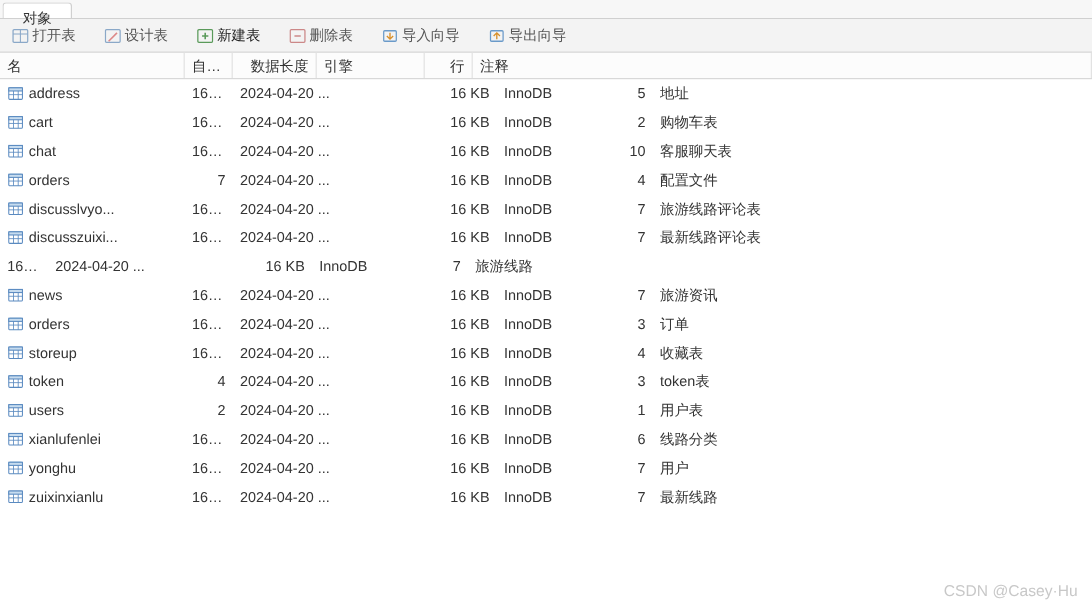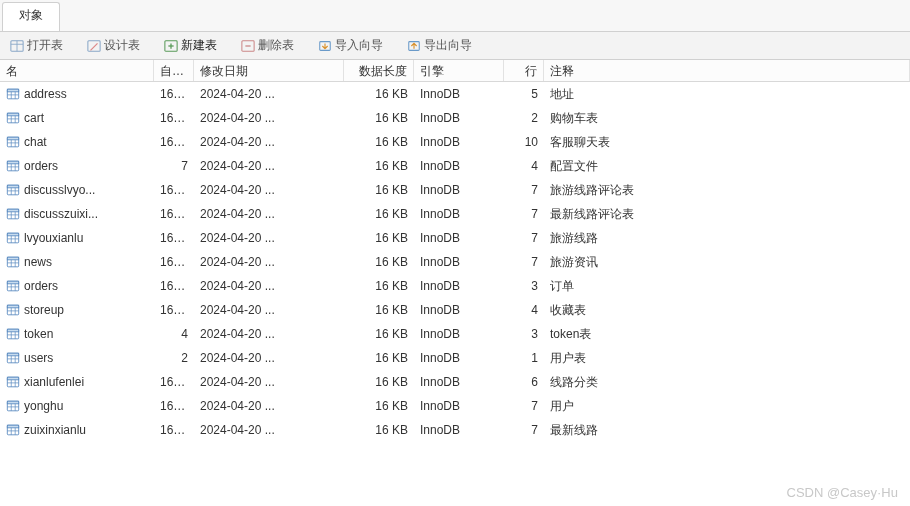--- a/index.html
+++ b/index.html
@@ -1,17 +1,17 @@
 <!DOCTYPE html>
 <html><head>
 <meta charset="utf-8">
 <style>
   * { box-sizing: border-box; margin: 0; padding: 0; }
   body { font-family: "Microsoft YaHei", "Segoe UI", sans-serif; font-size: 12px; color: #333; background: #fff; width: 910px; height: 506px; overflow: hidden; position: relative; }
-  .tabs { display: flex; background: #f7f7f7; border-bottom: 1px solid #d0d0d0; height: 32px; }
+  .tabs { display: flex; background: #f7f7f7; border-bottom: 1px solid #d0d0d0; height: 16px; }
   .tab { padding: 4px 16px; background: #fff; border: 1px solid #d0d0d0; border-bottom: none; border-radius: 3px 3px 0 0; margin-left: 2px; margin-top: 2px; font-size: 12px; cursor: pointer; }
   .toolbar { display: flex; gap: 16px; align-items: center; background: #f3f3f3; border-bottom: 1px solid #d0d0d0; height: 28px; padding: 0 6px; }
   .tb-btn { display: flex; align-items: center; gap: 3px; padding: 2px 4px; font-size: 12px; color: #555; cursor: pointer; }
   .tb-btn.active { color: #222; }
   .tb-btn svg { width: 14px; height: 14px; }
   .headers { display: flex; background: #fcfcfc; border-bottom: 1px solid #d8d8d8; height: 22px; font-size: 12px; user-select: none; }
   .hcell { padding: 3px 6px; border-right: 1px solid #e2e2e2; overflow: hidden; white-space: nowrap; text-overflow: ellipsis; }
   .col-name { width: 154px; }
   .col-auto { width: 40px; text-align: right; }
   .col-date { width: 150px; }
@@ -76,21 +76,20 @@
         <rect x="2" y="3" width="12" height="10" rx="1" fill="none" stroke="#6a9ac9" stroke-width="1.2"></rect>
         <path d="M8 11 L8 5 M5 8 L8 5 L11 8" fill="none" stroke="#d9902a" stroke-width="1.3"></path>
       </svg>
     <span>导出向导</span>
   </div>
 </div>
 
 <div class="headers">
   <div class="hcell col-name">名</div>
   <div class="hcell col-auto">自动...</div>
-  <div class="hcell col-date">修改日期</div>
   <div class="hcell col-size">数据长度</div>
   <div class="hcell col-engine">引擎</div>
   <div class="hcell col-rows">行</div>
   <div class="hcell col-comment">注释</div>
 </div>
 
 <div class="body" id="rows-container">
     <div class="row">
       <div class="cell col-name name-cell">
         <svg class="table-icon" viewBox="0 0 16 16">
@@ -193,30 +192,20 @@
         <span>discusszuixi...</span>
       </div>
       <div class="cell col-auto" style="text-align:right">1614...</div>
       <div class="cell col-date">2024-04-20 ...</div>
       <div class="cell col-size">16 KB</div>
       <div class="cell col-engine">InnoDB</div>
       <div class="cell col-rows">7</div>
       <div class="cell col-comment">最新线路评论表</div>
     </div>
     <div class="row">
-      <div class="cell col-name name-cell">
-        <svg class="table-icon" viewBox="0 0 16 16">
-          <rect x="1.5" y="2.5" width="13" height="11" rx="1" fill="#fff" stroke="#5a8ac0" stroke-width="1"></rect>
-          <rect x="1.5" y="2.5" width="13" height="3" fill="#c7dcef" stroke="#5a8ac0" stroke-width="1"></rect>
-          <line x1="1.5" y1="9" x2="14.5" y2="9" stroke="#5a8ac0" stroke-width="0.8"></line>
-          <line x1="6" y1="5.5" x2="6" y2="13.5" stroke="#5a8ac0" stroke-width="0.8"></line>
-          <line x1="10.5" y1="5.5" x2="10.5" y2="13.5" stroke="#5a8ac0" stroke-width="0.8"></line>
-        </svg>
-        <span>lvyouxianlu</span>
-      </div>
       <div class="cell col-auto" style="text-align:right">1614...</div>
       <div class="cell col-date">2024-04-20 ...</div>
       <div class="cell col-size">16 KB</div>
       <div class="cell col-engine">InnoDB</div>
       <div class="cell col-rows">7</div>
       <div class="cell col-comment">旅游线路</div>
     </div>
     <div class="row">
       <div class="cell col-name name-cell">
         <svg class="table-icon" viewBox="0 0 16 16">

